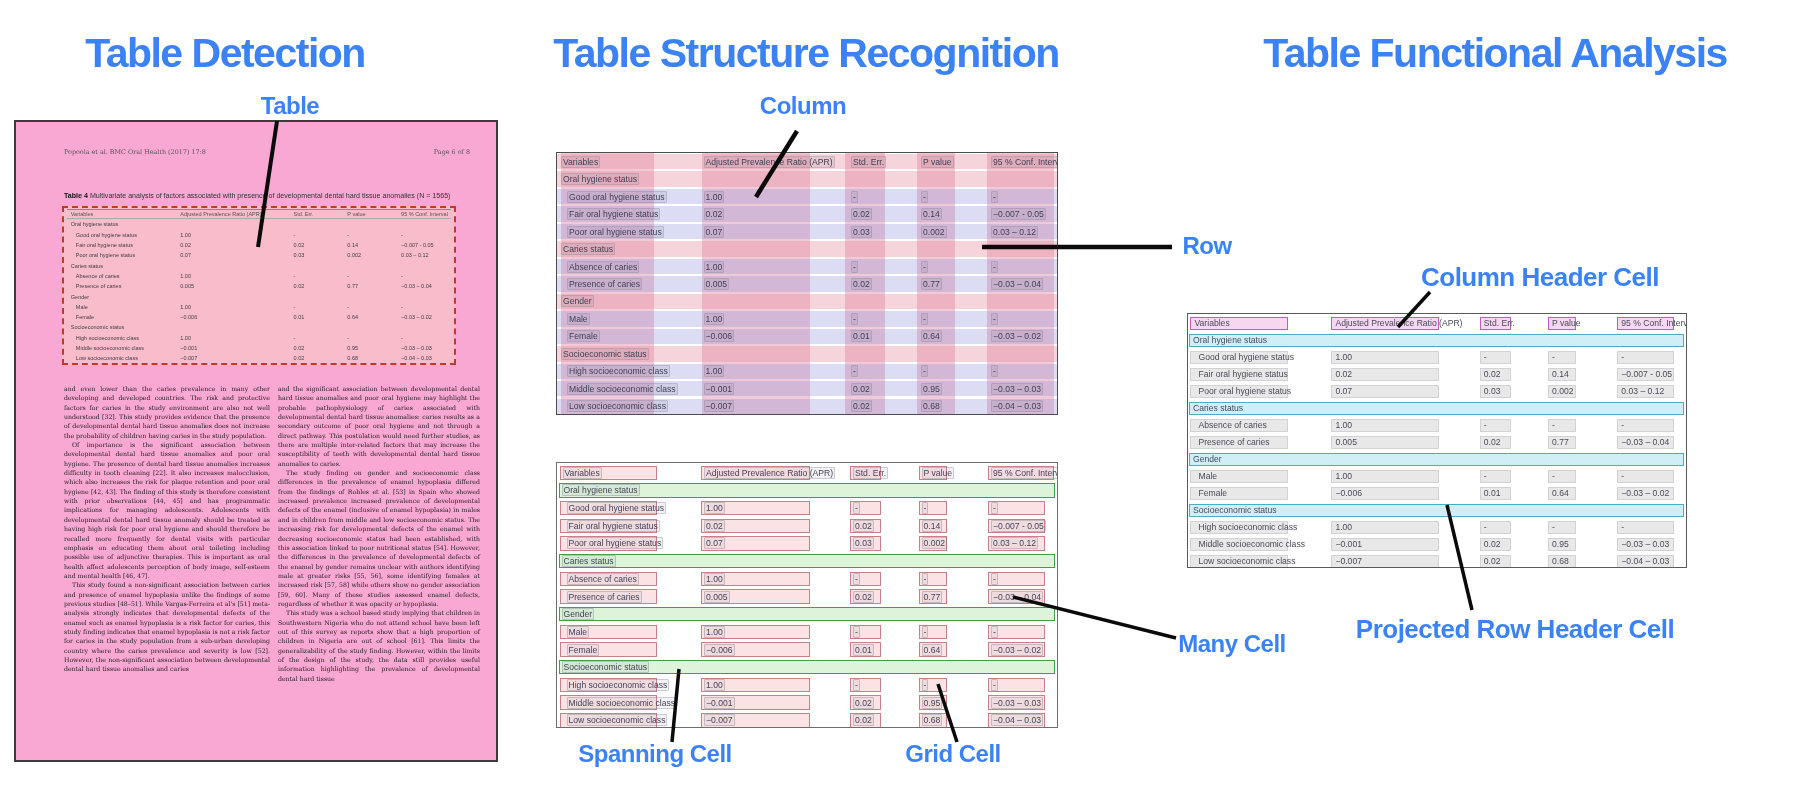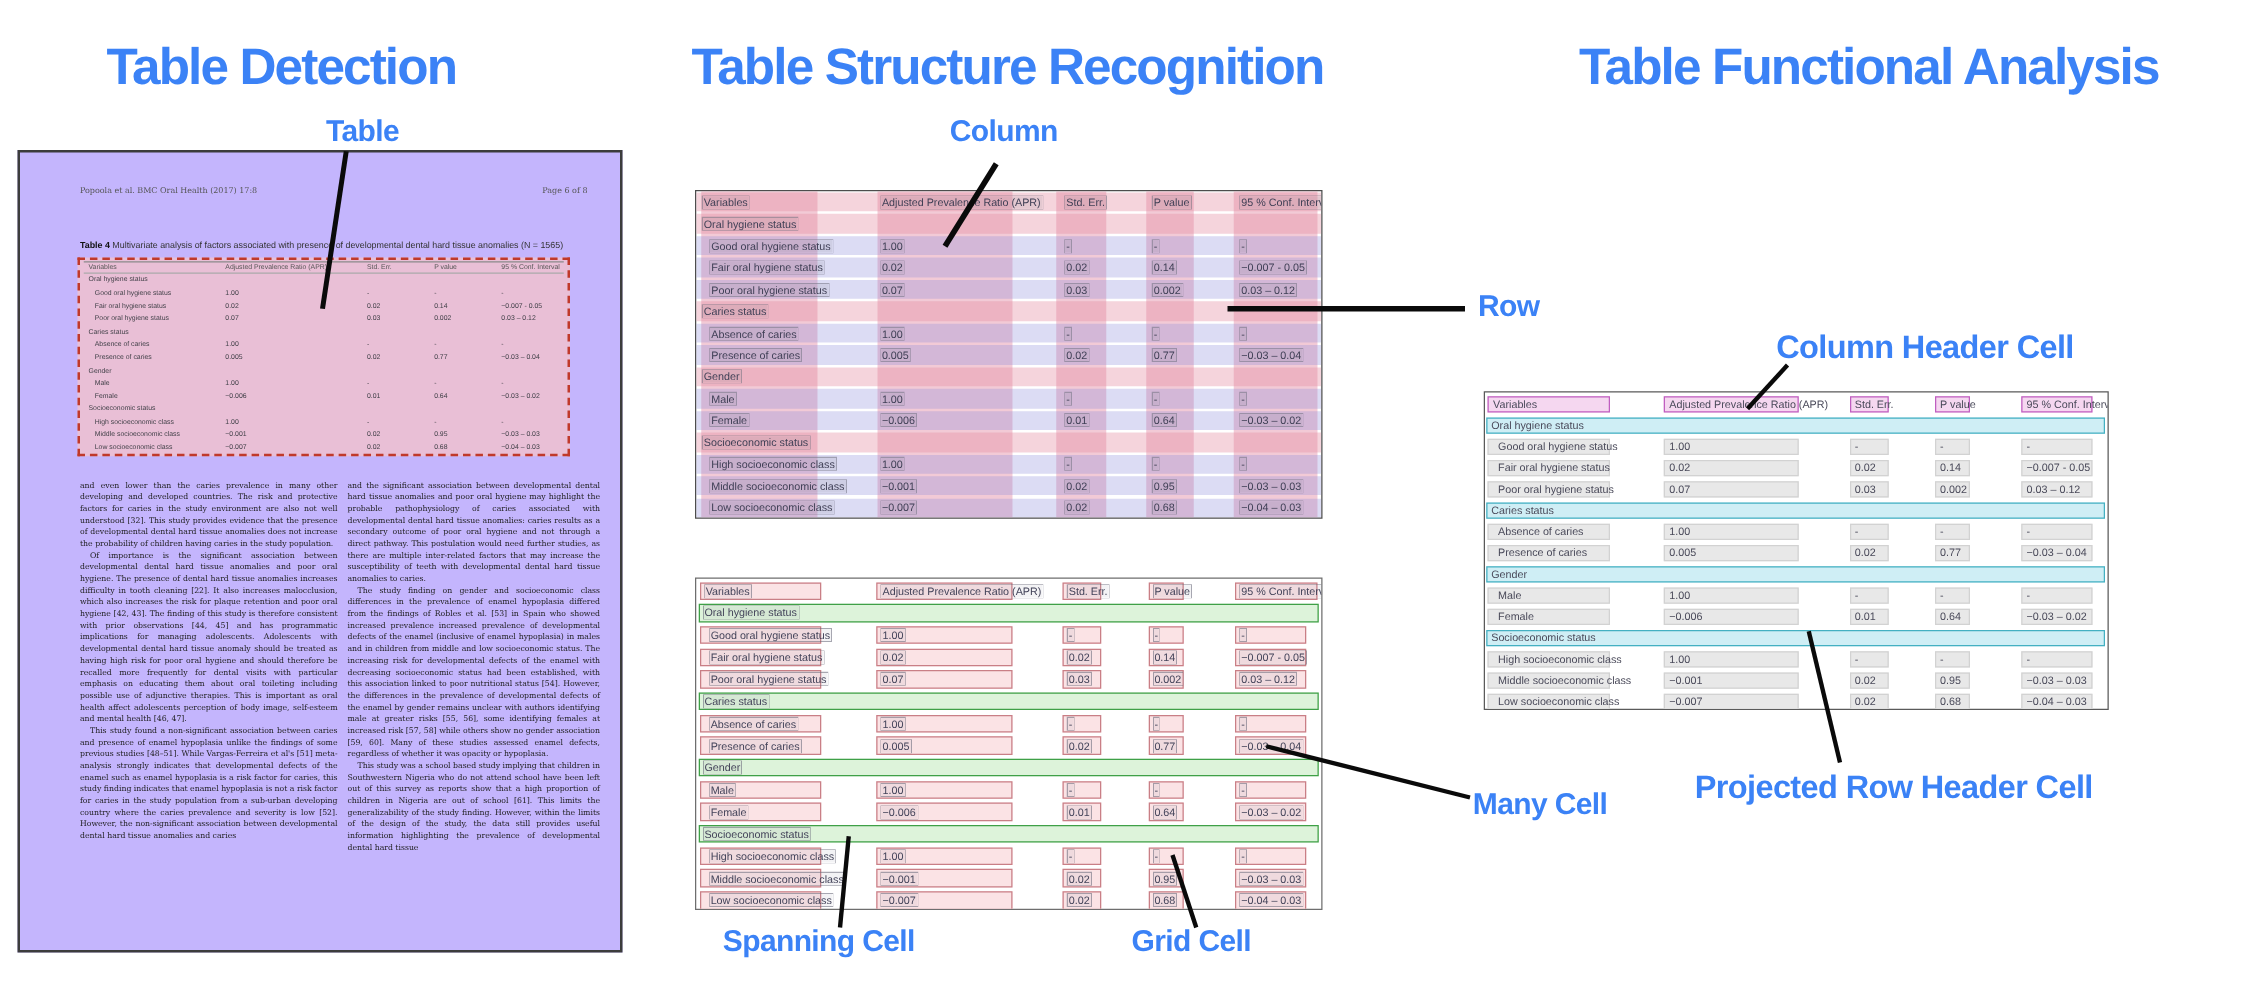--- a/index.html
+++ b/index.html
@@ -7,21 +7,21 @@
   .canvas { position:relative; width:1800px; height:790px; background:#fff; overflow:hidden; }
 
   
   .panel-title { position:absolute; font-weight:bold; font-size:41px; letter-spacing:-1.5px; color:#3b82f6; white-space:nowrap; transform:translateX(-50%); }
   .ptr-label { position:absolute; font-weight:bold; color:#3b82f6; white-space:nowrap; transform:translateX(-50%); }
   .ptr-sm { font-size:24px; letter-spacing:-0.5px; }
   .ptr-md { font-size:26px; letter-spacing:-0.5px; }
   .leaders { position:absolute; left:0; top:0; width:1800px; height:790px; pointer-events:none; z-index:40; }
 
   
-  .doc { position:absolute; left:14px; top:120px; width:484px; height:642px; background:#c4b5fd; border:2px solid #3c3c3c; }
+  .doc { position:absolute; left:14px; top:120px; width:484px; height:642px; background:#f9a8d4; border:2px solid #3c3c3c; }
   .doc-header { position:absolute; left:48px; right:26px; top:26px; display:flex; justify-content:space-between; font-size:6.4px; color:#555; font-family:"DejaVu Serif", serif; }
   .doc-caption { position:absolute; left:48px; right:30px; top:70px; font-size:7.1px; color:#333; }
   .doc-caption b { color:#111; }
   .doc-highlight { position:absolute; left:46px; top:84px; width:394px; height:159px; background:rgba(246,196,198,0.72); border:2px dashed #c0392b; z-index:5; }
   .d-table { position:absolute; left:3px; right:3px; top:1px; font-size:5.5px; color:#3f3f46; }
   .d-row { position:relative; height:10.3px; }
   .d-row.t-header { border-top:1px solid #8a8a8a; border-bottom:0.8px solid #aaa; color:#555; }
   .d-row span { position:absolute; top:50%; transform:translateY(-50%); white-space:nowrap; }
   .d-row span:empty { display:none; }
   .dc1 { left:1%; } .dc2 { left:29.5%; } .dc3 { left:59%; } .dc4 { left:73%; } .dc5 { left:87%; }

